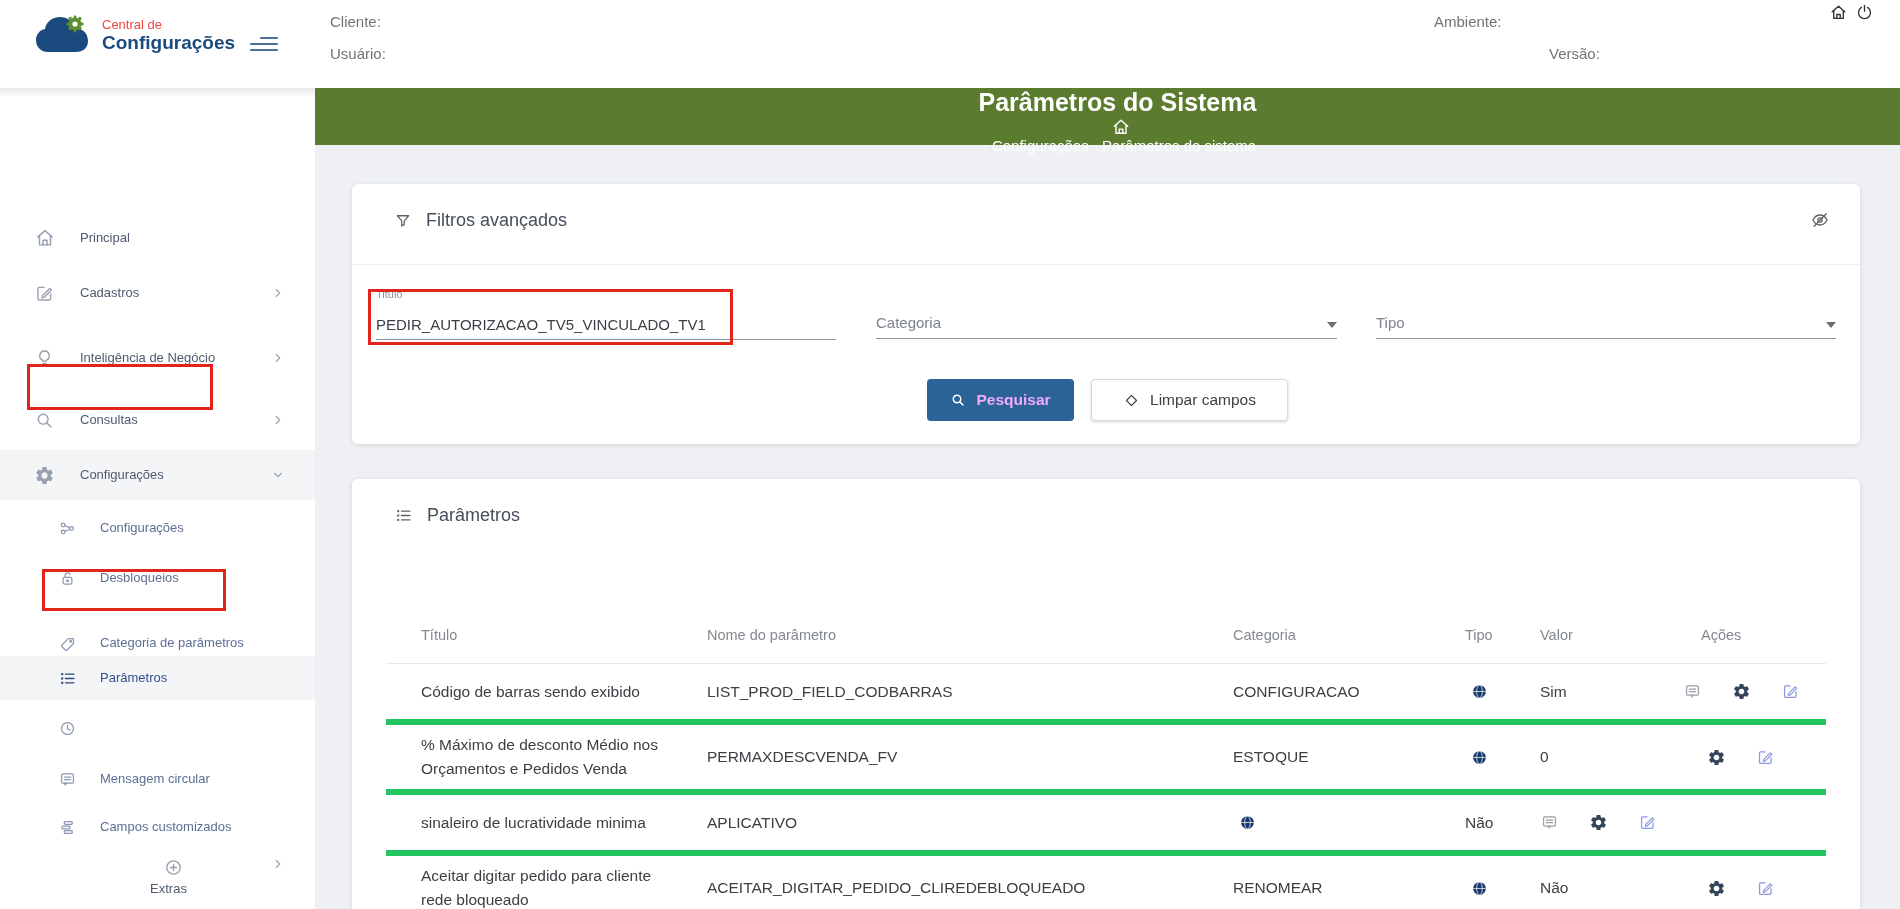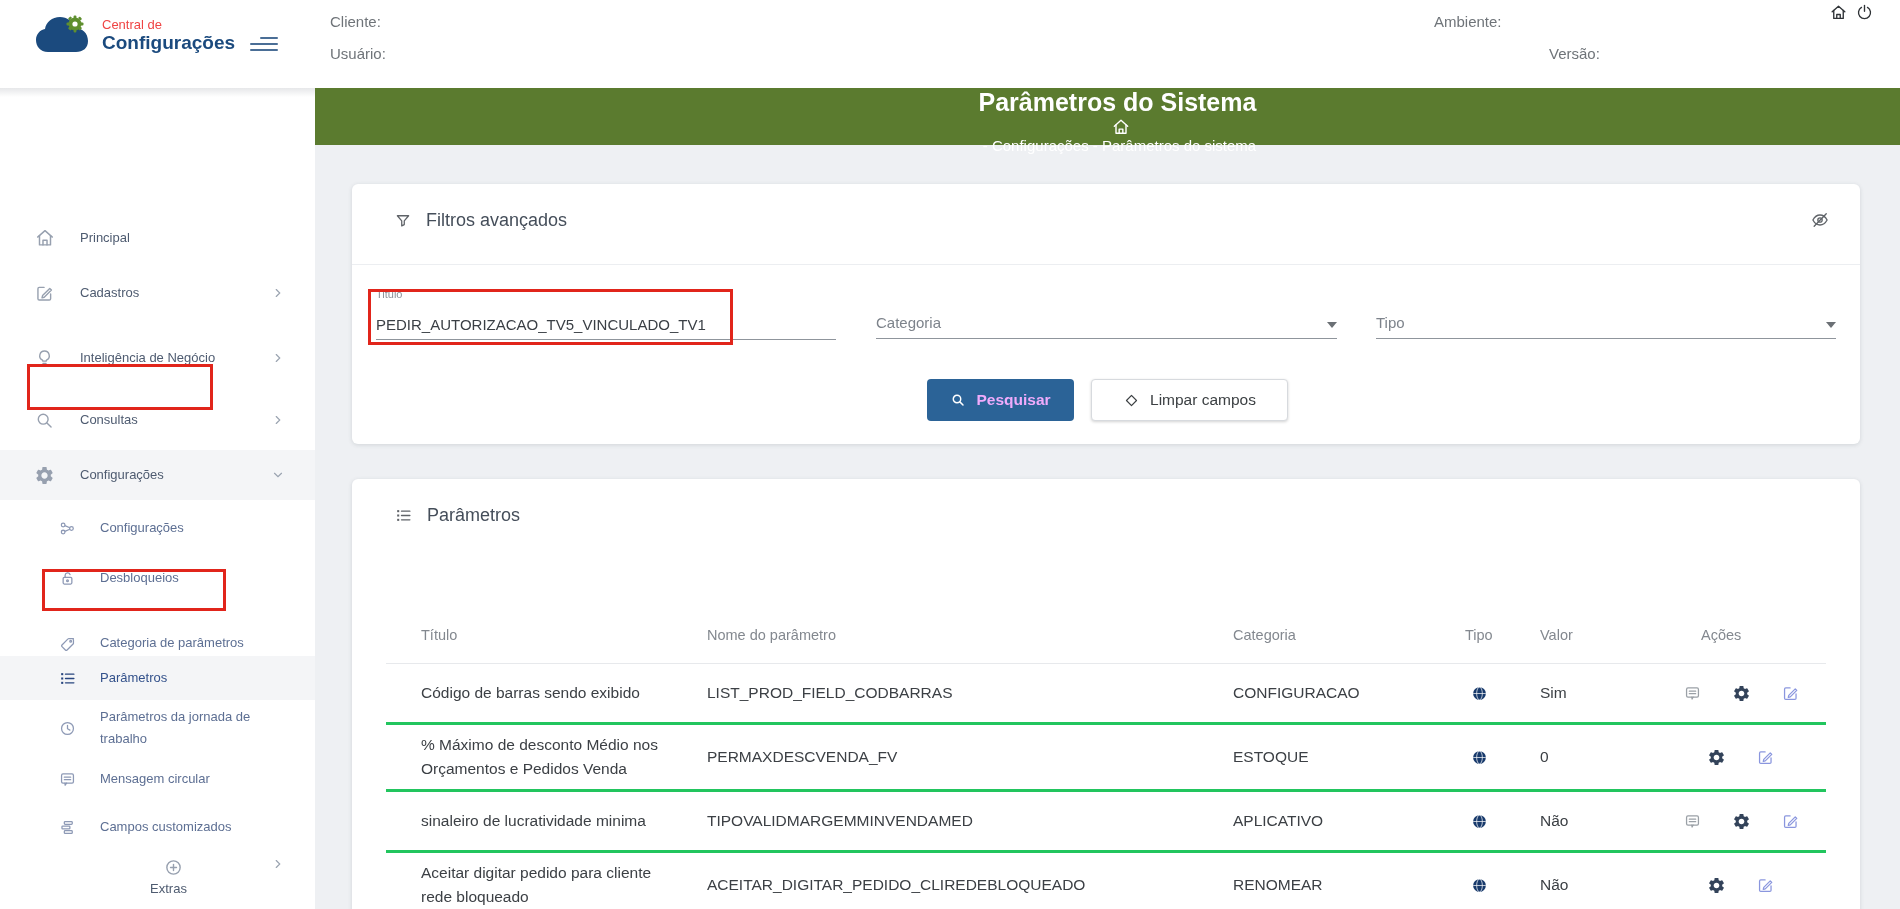--- a/index.html
+++ b/index.html
@@ -79,21 +79,21 @@
 
   
   .thead { position:absolute; top:128px; left:34px; right:34px; height:56px; display:grid;
     grid-template-columns:321px 526px 232px 75px 116px 170px; align-items:center;
     color:#83888f; font-size:14.5px; }
   .thead .c1 { padding-left:35px; }
   .thead .c6 { padding-left:45px; }
   .thead-line { position:absolute; top:184px; left:34px; right:34px; height:1px; background:#e7e9ec; }
   .tbody { position:absolute; top:185px; left:34px; right:34px; }
   .trow { display:grid; grid-template-columns:321px 526px 232px 75px 116px 170px;
-    align-items:center; min-height:61px; border-bottom:3px solid #22c55e;
+    align-items:center; min-height:61px; border-bottom:6px solid #22c55e;
     font-size:15.5px; color:#3c4045; }
   .trow .c1 { padding:8px 24px 8px 35px; line-height:24px; }
   .trow .c2 { padding-right:30px; }
   .trow .c4 { color:#17396b; padding-left:6px; }
   .acts { display:flex; justify-content:center; align-items:center; gap:30px; }
   .act { cursor:pointer; }
   .act.cm { color:#9aa0a6; }
   .act.gr { color:#33435a; }
   .act.ed { color:#8a96de; }
 
@@ -280,21 +280,20 @@
     <span class="lbl">Parâmetros</span>
   </div>
 
   <div class="side-item sub" style="top:614px; height:52px;">
     <span class="ic">
       <svg width="19" height="19" viewBox="0 0 24 24" fill="none" stroke="currentColor" stroke-width="1.6" stroke-linecap="round">
           <circle cx="12" cy="12" r="7.5"></circle>
           <path d="M12 8 v4.3 l3 1.7"></path>
         </svg>
     </span>
-    <span class="lbl">Parâmetros da jornada de trabalho</span>
   </div>
 
   <div class="side-item sub" style="top:667px; height:48px;">
     <span class="ic">
       <svg width="19" height="19" viewBox="0 0 24 24" fill="none" stroke="currentColor" stroke-width="1.6" stroke-linecap="round" stroke-linejoin="round">
           <rect x="4.5" y="5" width="15" height="11.5" rx="1.8"></rect>
           <line x1="8" y1="9" x2="16" y2="9"></line>
           <line x1="8" y1="12.3" x2="16" y2="12.3"></line>
           <path d="M10.8 16.5 L9 19.3 l-.2-2.8"></path>
         </svg>
@@ -490,21 +489,20 @@
             <svg width="19" height="19" viewBox="0 0 24 24" fill="none" stroke="currentColor" stroke-width="1.6" stroke-linecap="round" stroke-linejoin="round">
               <path d="M11.5 5 H6 C5.2 5 4.5 5.7 4.5 6.5 V18 c0 .8.7 1.5 1.5 1.5 h11.5 c.8 0 1.5-.7 1.5-1.5 V12.5"></path>
               <path d="M9.8 14.4 L18 6.2 l1.9 1.9 L11.7 16.3 l-2.5.6 z"></path>
             </svg>
           </span>
       </div>
     </div>
 
     <div class="trow">
       <div class="c1">sinaleiro de lucratividade minima</div>
-      <div class="c2">TIPOVALIDMARGEMMINVENDAMED</div>
       <div class="c3">APLICATIVO</div>
       <div class="c4">
         <svg width="17" height="17" viewBox="0 0 24 24">
             <circle cx="12" cy="12" r="9" fill="#17396b"></circle>
             <ellipse cx="12" cy="12" rx="4" ry="9" fill="none" stroke="#ffffff" stroke-width="1"></ellipse>
             <line x1="3" y1="12" x2="21" y2="12" stroke="#ffffff" stroke-width="1"></line>
           </svg>
       </div>
       <div class="c5">Não</div>
       <div class="c6 acts">

